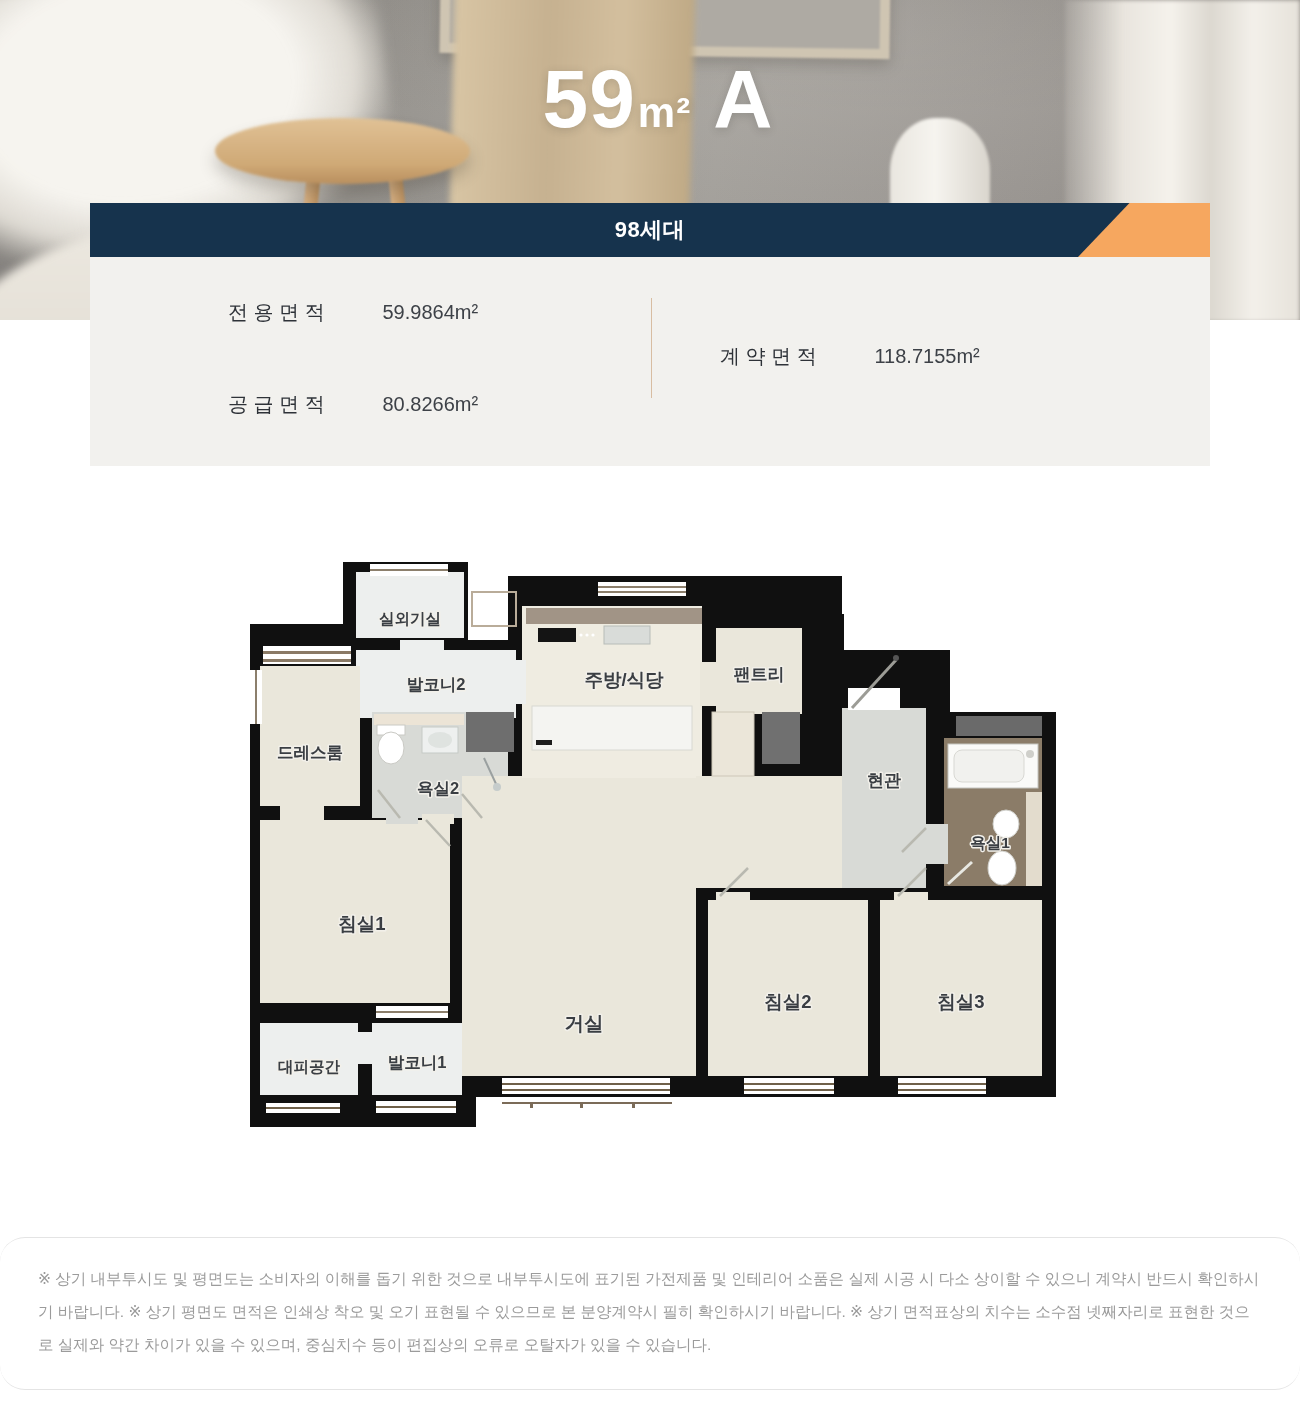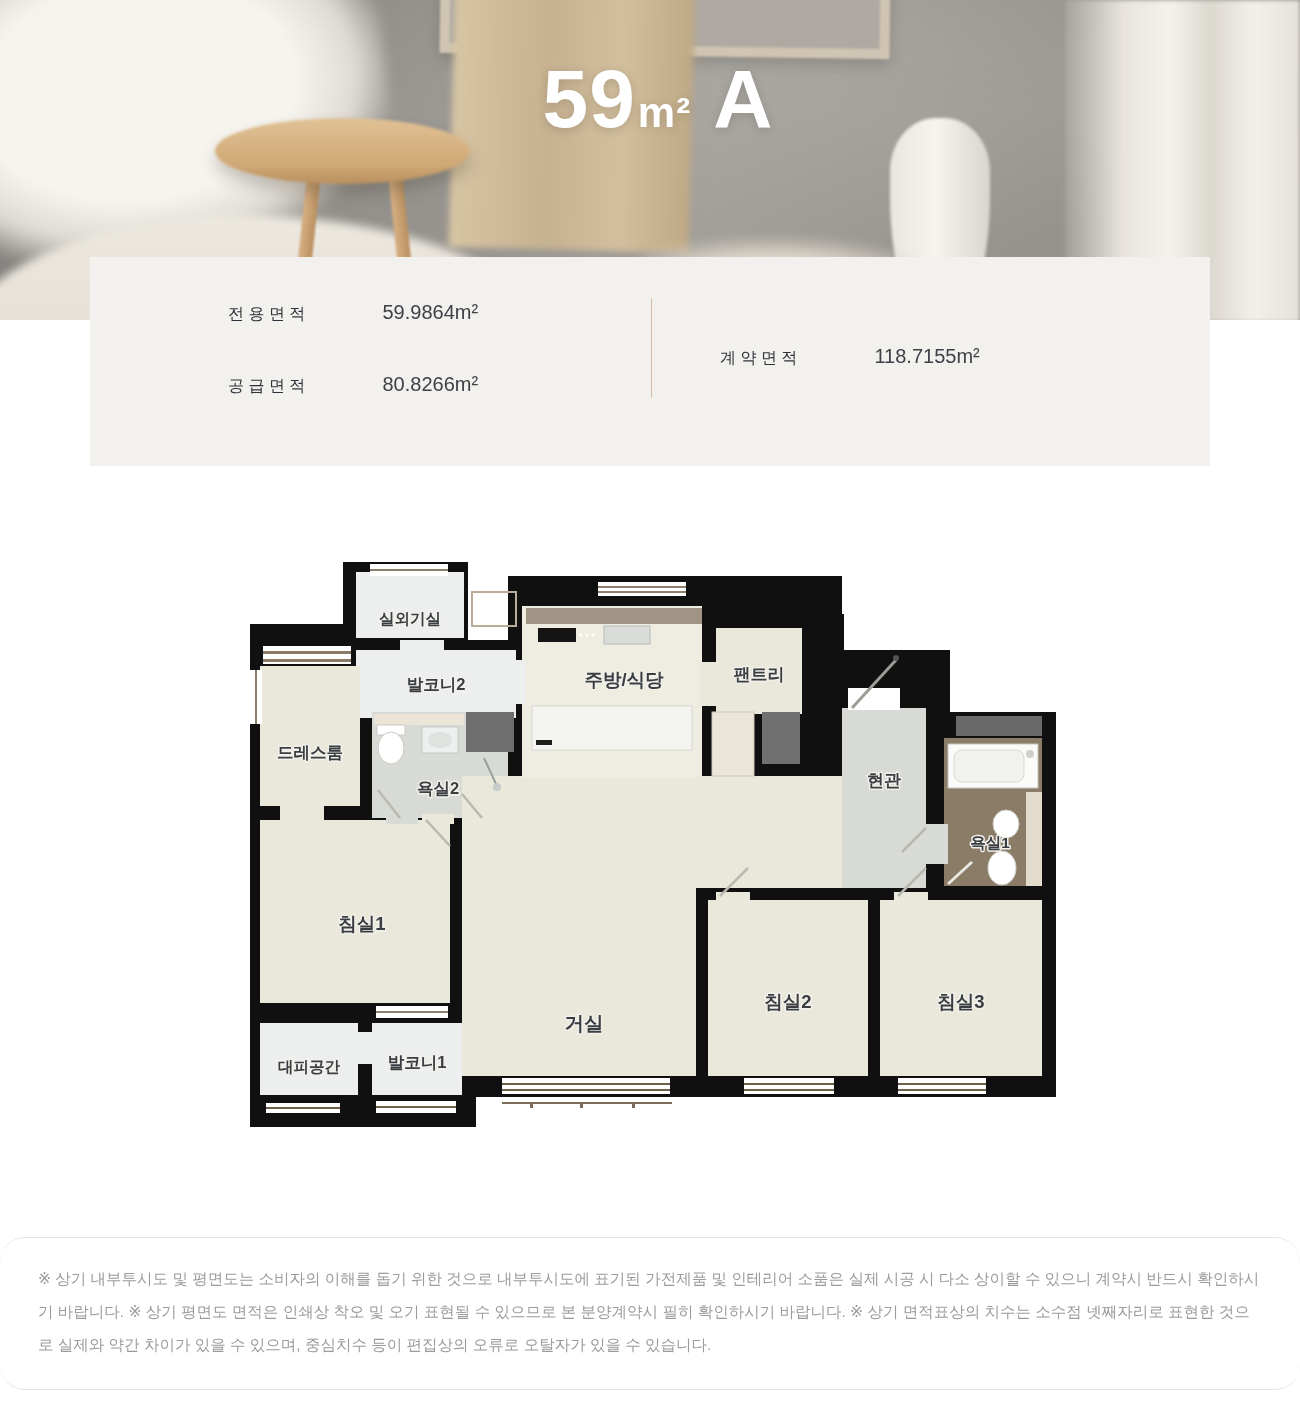--- a/index.html
+++ b/index.html
@@ -49,21 +49,21 @@
   
   .banner{position:absolute;left:90px;top:203px;width:1120px;height:54px;background:#16334d;z-index:6;}
   .banner-label{position:absolute;left:0;top:0;width:1120px;height:54px;line-height:54px;text-align:center;
         color:#ffffff;font-size:22px;font-weight:700;letter-spacing:.5px;}
   .banner-accent{position:absolute;right:0;top:0;width:132px;height:54px;background:#f6a75f;
         clip-path:polygon(39% 0,100% 0,100% 100%,0% 100%);}
 
   
   .panel{position:absolute;left:90px;top:257px;width:1120px;height:209px;background:#f2f1ee;z-index:6;}
   .panel .row{position:absolute;height:30px;line-height:30px;white-space:nowrap;}
-  .panel .lbl{display:inline-block;min-width:150px;color:#2e3238;font-size:16px;font-weight:500;}
+  .panel .lbl{display:inline-block;min-width:150px;color:#2e3238;font-size:20px;font-weight:500;}
   .panel .val{display:inline-block;color:#3d4147;font-size:20px;}
   .divider{position:absolute;left:561px;top:41px;width:1px;height:100px;background:#d8bda2;}
 
   
   .plan{position:absolute;left:250px;top:562px;width:820px;height:578px;}
   .plan svg{display:block;}
   .plan text{font-family:"Liberation Sans","DejaVu Sans",sans-serif;font-weight:700;fill:#3a3e43;
         paint-order:stroke;stroke:#f2f0ea;stroke-width:3px;stroke-linejoin:round;text-anchor:middle;}
 
   
@@ -89,27 +89,31 @@
     <div class="blob b-duvet"></div>
     <div class="blob b-knit"></div>
     <div class="blob b-stoolleg1"></div>
     <div class="blob b-stoolleg2"></div>
     <div class="blob b-stool"></div>
     <div class="hero-title">
       <span class="num">59</span><span class="unit">m²</span><span class="letter">A</span>
     </div>
   </div>
 
+  <div class="banner">
+    <div class="banner-accent"></div>
+    <div class="banner-label">98세대</div>
+  </div>
 
   <div class="panel">
     <div class="row" style="left:138px;top:40px;">
       <span class="lbl">전 용 면 적</span>
       <span class="val">59.9864m²</span>
     </div>
-    <div class="row" style="left:138px;top:112px;">
+    <div class="row" style="left:138px;top:132px;">
       <span class="lbl">공 급 면 적</span>
       <span class="val">80.8266m²</span>
     </div>
     <div class="divider"></div>
     <div class="row" style="left:630px;top:84px;">
       <span class="lbl">계 약 면 적</span>
       <span class="val">118.7155m²</span>
     </div>
   </div>
 

